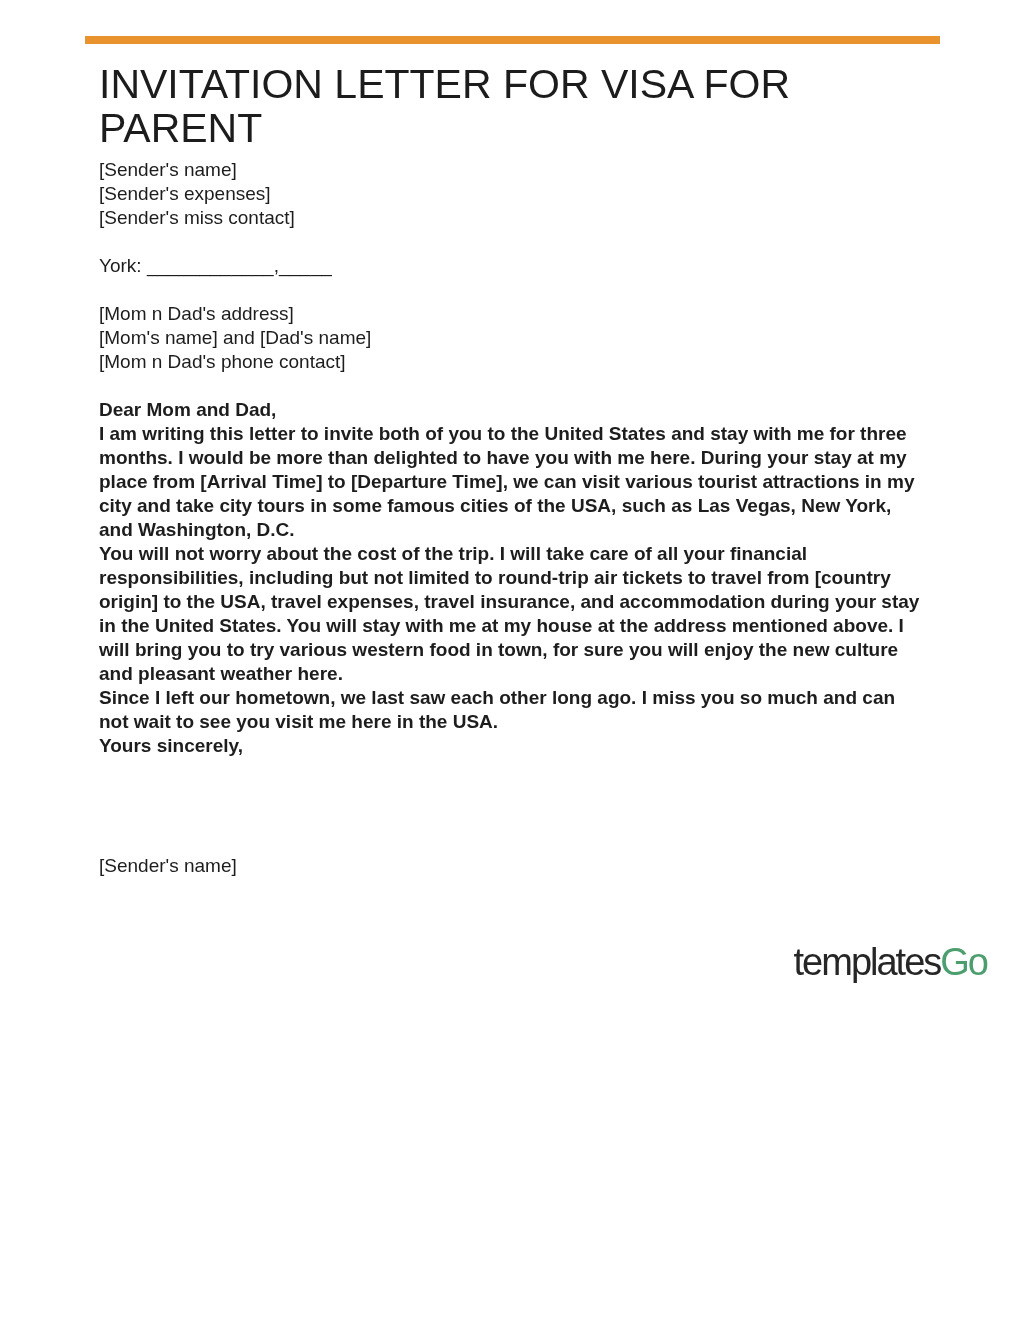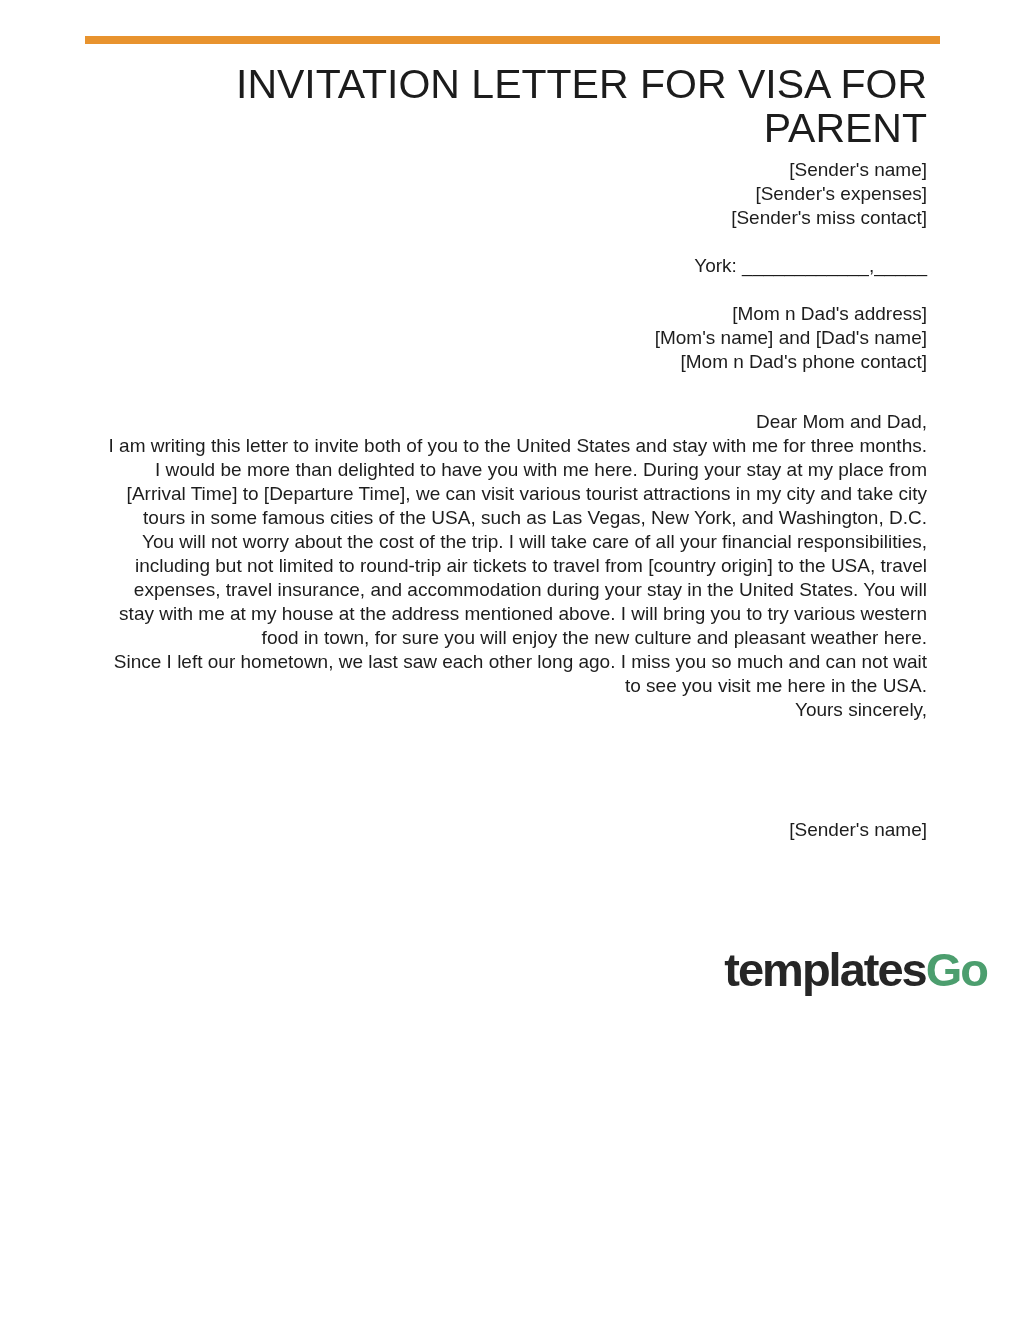--- a/index.html
+++ b/index.html
@@ -8,21 +8,20 @@
     font-family: "Liberation Sans", sans-serif;
     width: 1024px;
   }
   .page {
     position: relative;
     width: 1024px;
     height: 1037px;
     background: #ffffff;
     color: #1d1d1d;
     overflow: hidden;
-    text-align: right;
   }
   .accent-bar {
     position: absolute;
     left: 85px;
     top: 36px;
     width: 855px;
     height: 8px;
     background: #e8932e;
   }
   .content {
@@ -37,29 +36,29 @@
     font-size: 41px;
     line-height: 44px;
     font-weight: 400;
     color: #1c1c1c;
     letter-spacing: 0;
     padding-top: 2px;
   }
   .sender-block { margin-top: 8px; }
   .date-line { margin-top: 24px; }
   .recipient-block { margin-top: 24px; }
-  .body-block { margin-top: 36px; }
+  .body-block { margin-top: 24px; font-weight: bold; }
   .body-block p { margin: 0; }
   .signature-line { margin-top: 96px; }
   .logo {
     position: absolute;
     right: 37px;
-    bottom: 40px;
-    font-weight: 700;
-    font-size: 47px;
+    bottom: 53px;
+    font-weight: 400;
+    font-size: 38px;
     letter-spacing: -2px;
     white-space: nowrap;
   }
   .logo .logo-primary { color: #262626; }
   .logo .logo-accent { color: #4c9e6e; }
 </style>
 </head>
 <body>
 
 <div class="page">

